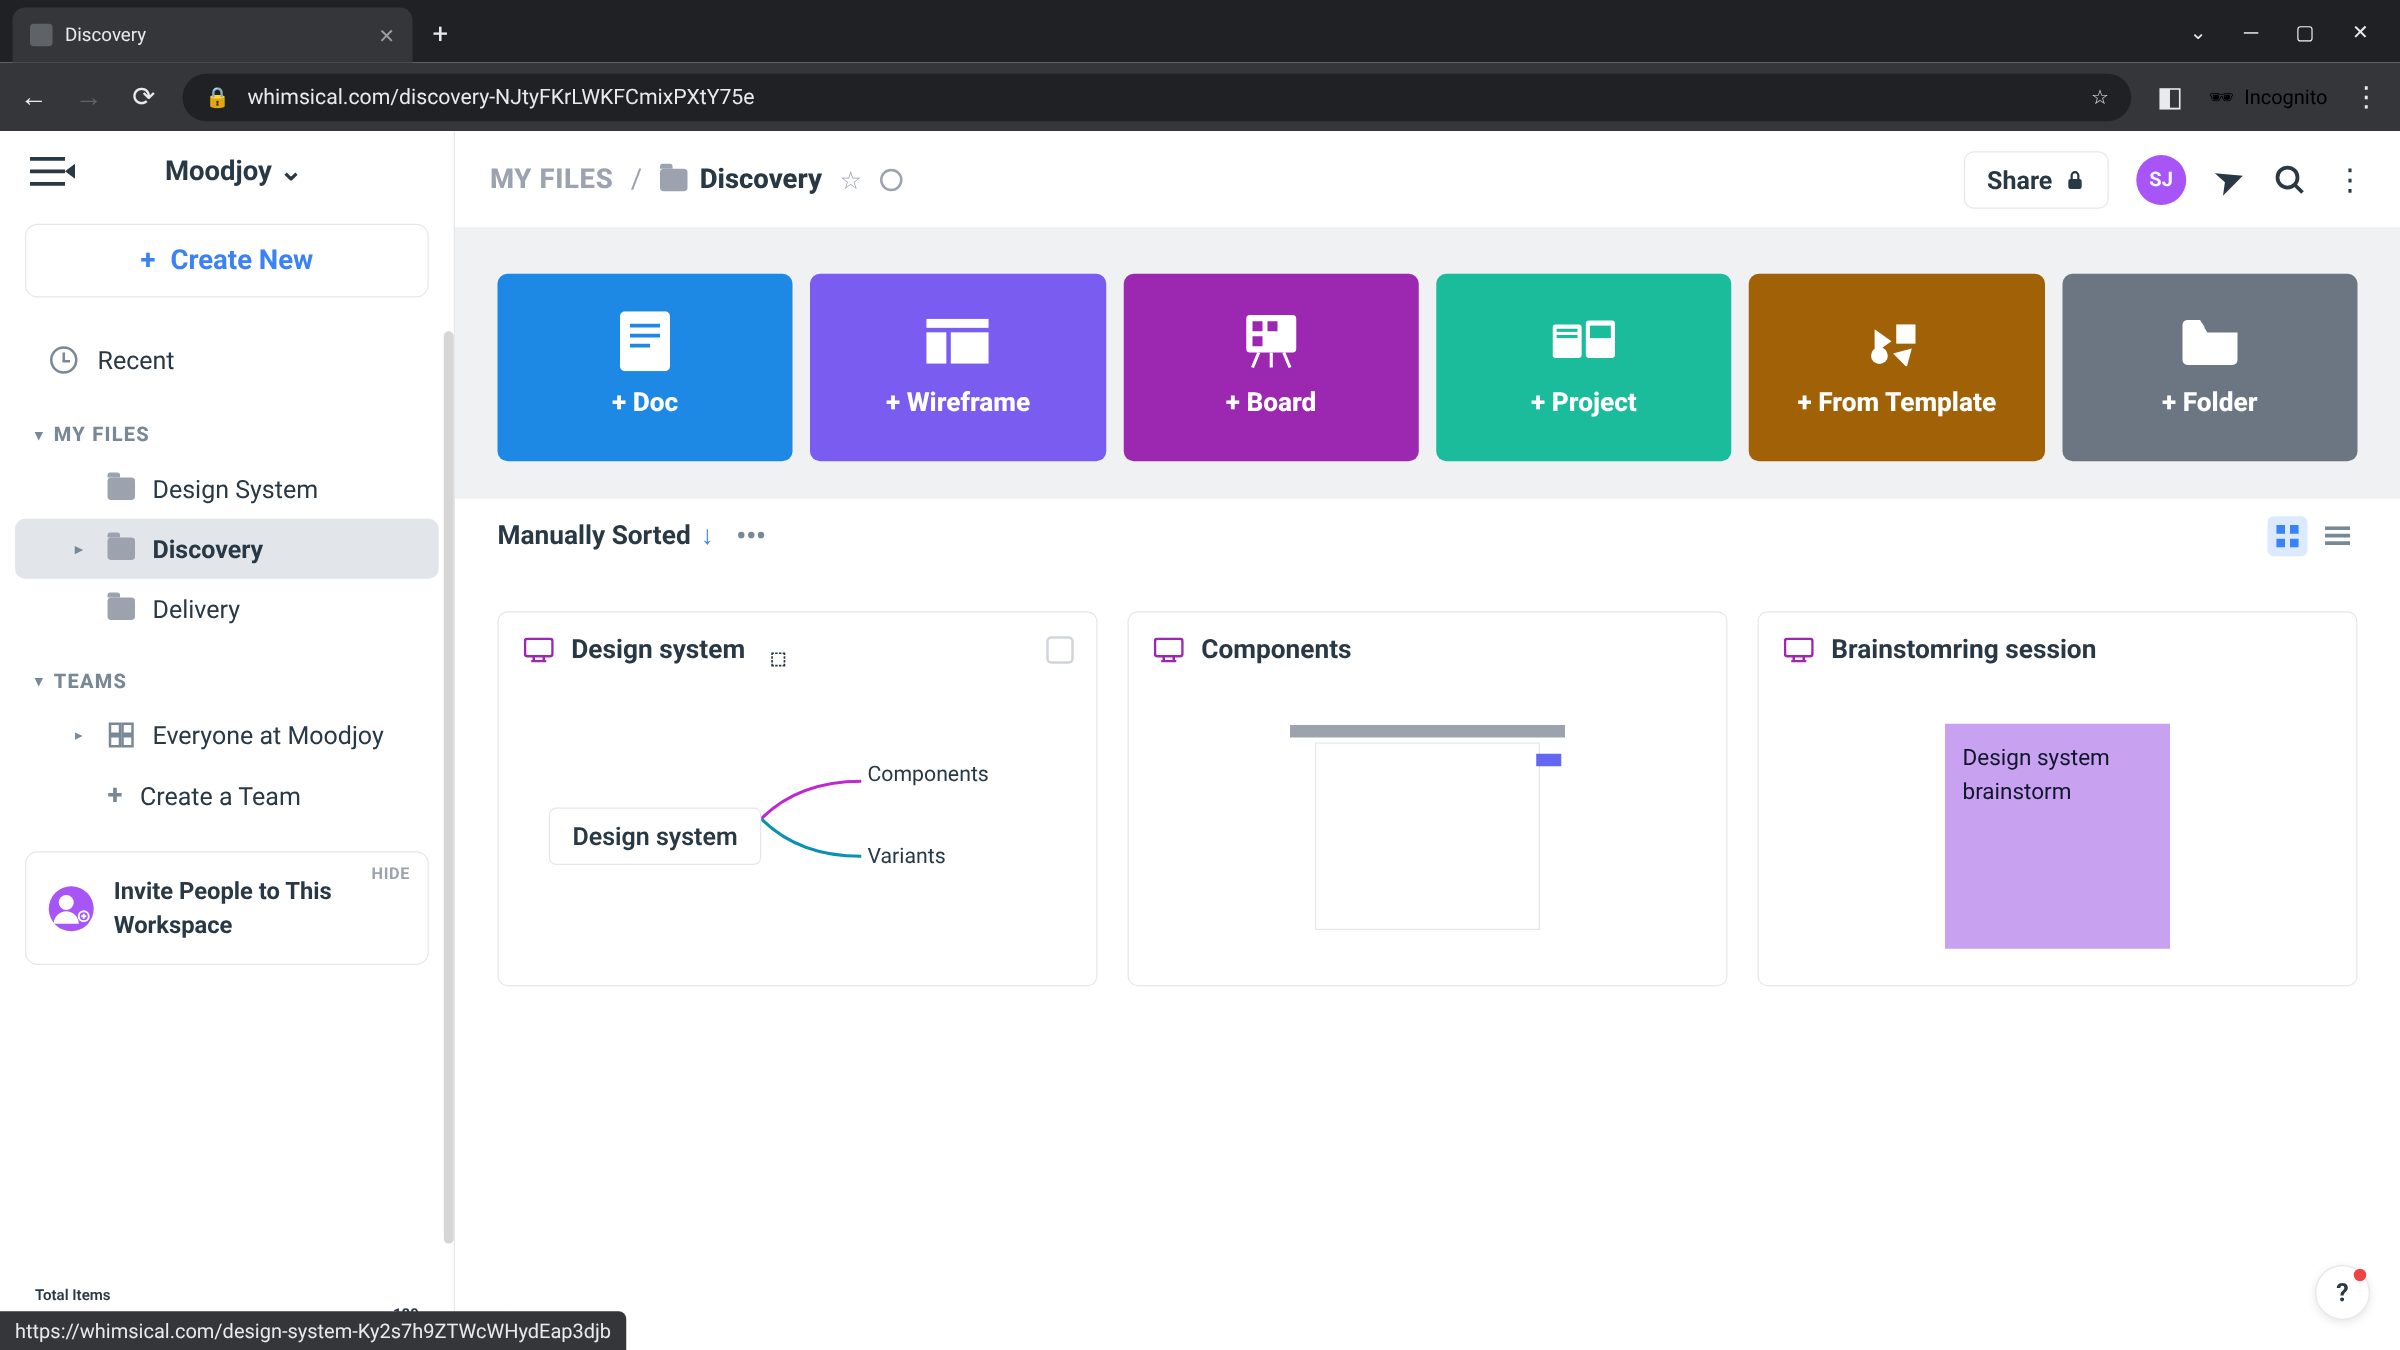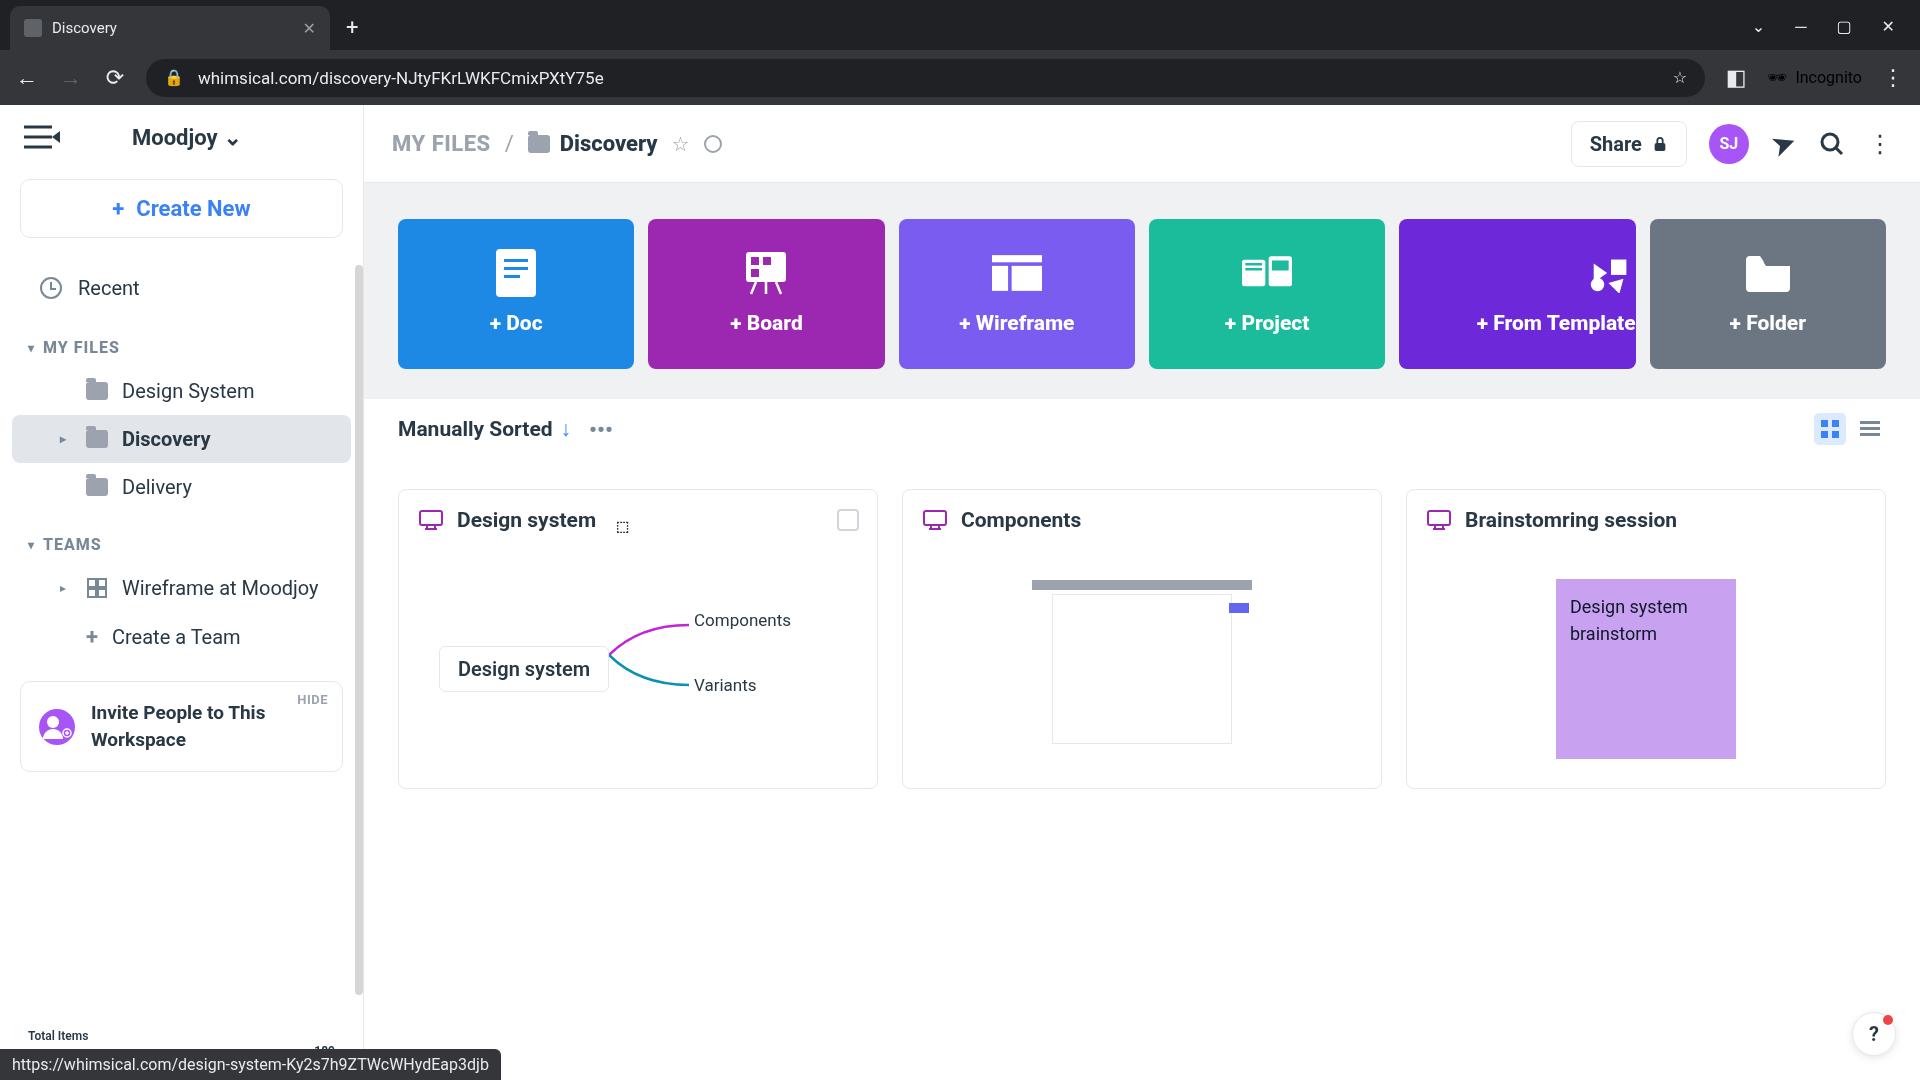--- a/index.html
+++ b/index.html
@@ -68,21 +68,21 @@
 .search-icon-top { font-size: 28px; color: #293845; cursor: pointer; }
 .more-icon { font-size: 24px; color: #293845; cursor: pointer; }
 
 
 .tile-row { display: flex; gap: 14px; padding: 36px 34px 30px 34px; background: #eff1f3; }
 .tile { flex: 1; height: 150px; border-radius: 8px; display: flex; flex-direction: column; align-items: center; justify-content: center; gap: 18px; color: #fff; font-size: 21px; font-weight: 800; cursor: pointer; }
 .tile-doc { background: #1e88e5; }
 .tile-board { background: #9c27b0; }
 .tile-wireframe { background: #7b5cf0; }
 .tile-project { background: #1abc9c; }
-.tile-template { background: #6d28d9; align-items: flex-end; }
+.tile-template { background: #a16207; }
 .tile-folder { background: #6b7682; }
 .tile-icon { width: 50px; height: 40px; display: flex; align-items: center; justify-content: center; }
 
 
 .sort-bar { display: flex; align-items: center; padding: 14px 34px; background: #fff; }
 .sort-label { font-size: 21px; font-weight: 700; color: #293845; display: flex; align-items: center; gap: 8px; cursor: pointer; }
 .sort-arrow { color: #3b82f6; }
 .sort-more { margin-left: 18px; font-size: 22px; color: #788896; cursor: pointer; font-weight: 700; }
 .view-toggle { margin-left: auto; display: flex; gap: 8px; }
 .view-btn { width: 32px; height: 32px; border-radius: 5px; display: flex; align-items: center; justify-content: center; cursor: pointer; }
@@ -205,21 +205,21 @@
     </div>
 
     <div class="tree-item">
       <span class="tree-caret">▸</span>
       <svg class="team-icon" viewBox="0 0 22 22">
           <rect x="2" y="2" width="8" height="8" fill="none" stroke="#788896" stroke-width="2"></rect>
           <rect x="12" y="2" width="8" height="8" fill="none" stroke="#788896" stroke-width="2"></rect>
           <rect x="2" y="12" width="8" height="8" fill="none" stroke="#788896" stroke-width="2"></rect>
           <rect x="12" y="12" width="8" height="8" fill="none" stroke="#788896" stroke-width="2"></rect>
         </svg>
-      <span>Wireframe at Moodjoy</span>
+      <span>Everyone at Moodjoy</span>
     </div>
     <div class="tree-item">
       <span class="tree-caret"></span>
       <span style="font-size:22px;color:#788896;font-weight:700;">+</span>
       <span>Create a Team</span>
     </div>
 
     <div class="invite-card">
       <span class="invite-hide">HIDE</span>
       <div class="invite-icon">
@@ -276,41 +276,41 @@
         <div class="tile-icon">
             <svg width="40" height="48" viewBox="0 0 40 48">
               <rect width="40" height="48" rx="4" fill="#fff"></rect>
               <rect x="8" y="10" width="24" height="3" fill="#1e88e5"></rect>
               <rect x="8" y="18" width="24" height="3" fill="#1e88e5"></rect>
               <rect x="8" y="26" width="16" height="3" fill="#1e88e5"></rect>
             </svg>
           </div>
         <span>+ Doc</span>
       </div>
+      <div class="tile tile-wireframe">
+        <div class="tile-icon">
+            <svg width="56" height="40" viewBox="0 0 56 40">
+              <rect width="56" height="8" fill="#fff"></rect>
+              <rect y="12" width="18" height="28" fill="#fff"></rect>
+              <rect x="22" y="12" width="34" height="28" fill="#fff"></rect>
+            </svg>
+          </div>
+        <span>+ Wireframe</span>
+      </div>
       <div class="tile tile-board">
         <div class="tile-icon">
             <svg width="50" height="46" viewBox="0 0 50 46">
               <rect x="5" y="2" width="40" height="30" rx="3" fill="#fff"></rect>
               <rect x="10" y="7" width="8" height="8" fill="#9c27b0"></rect>
               <rect x="22" y="7" width="8" height="8" fill="#9c27b0"></rect>
               <rect x="10" y="19" width="8" height="8" fill="#9c27b0"></rect>
               <path d="M15 32l-5 12M35 32l5 12M25 32v12" stroke="#fff" stroke-width="2.5"></path>
             </svg>
           </div>
         <span>+ Board</span>
-      </div>
-      <div class="tile tile-wireframe">
-        <div class="tile-icon">
-            <svg width="56" height="40" viewBox="0 0 56 40">
-              <rect width="56" height="8" fill="#fff"></rect>
-              <rect y="12" width="18" height="28" fill="#fff"></rect>
-              <rect x="22" y="12" width="34" height="28" fill="#fff"></rect>
-            </svg>
-          </div>
-        <span>+ Wireframe</span>
       </div>
       <div class="tile tile-project">
         <div class="tile-icon">
             <svg width="60" height="40" viewBox="0 0 60 40">
               <rect x="0" y="4" width="28" height="32" rx="3" fill="#fff"></rect>
               <rect x="4" y="8" width="20" height="3" fill="#1abc9c"></rect>
               <rect x="4" y="14" width="20" height="3" fill="#1abc9c"></rect>
               <rect x="32" y="0" width="28" height="36" rx="3" fill="#fff"></rect>
               <rect x="36" y="5" width="20" height="12" fill="#1abc9c"></rect>
             </svg>

